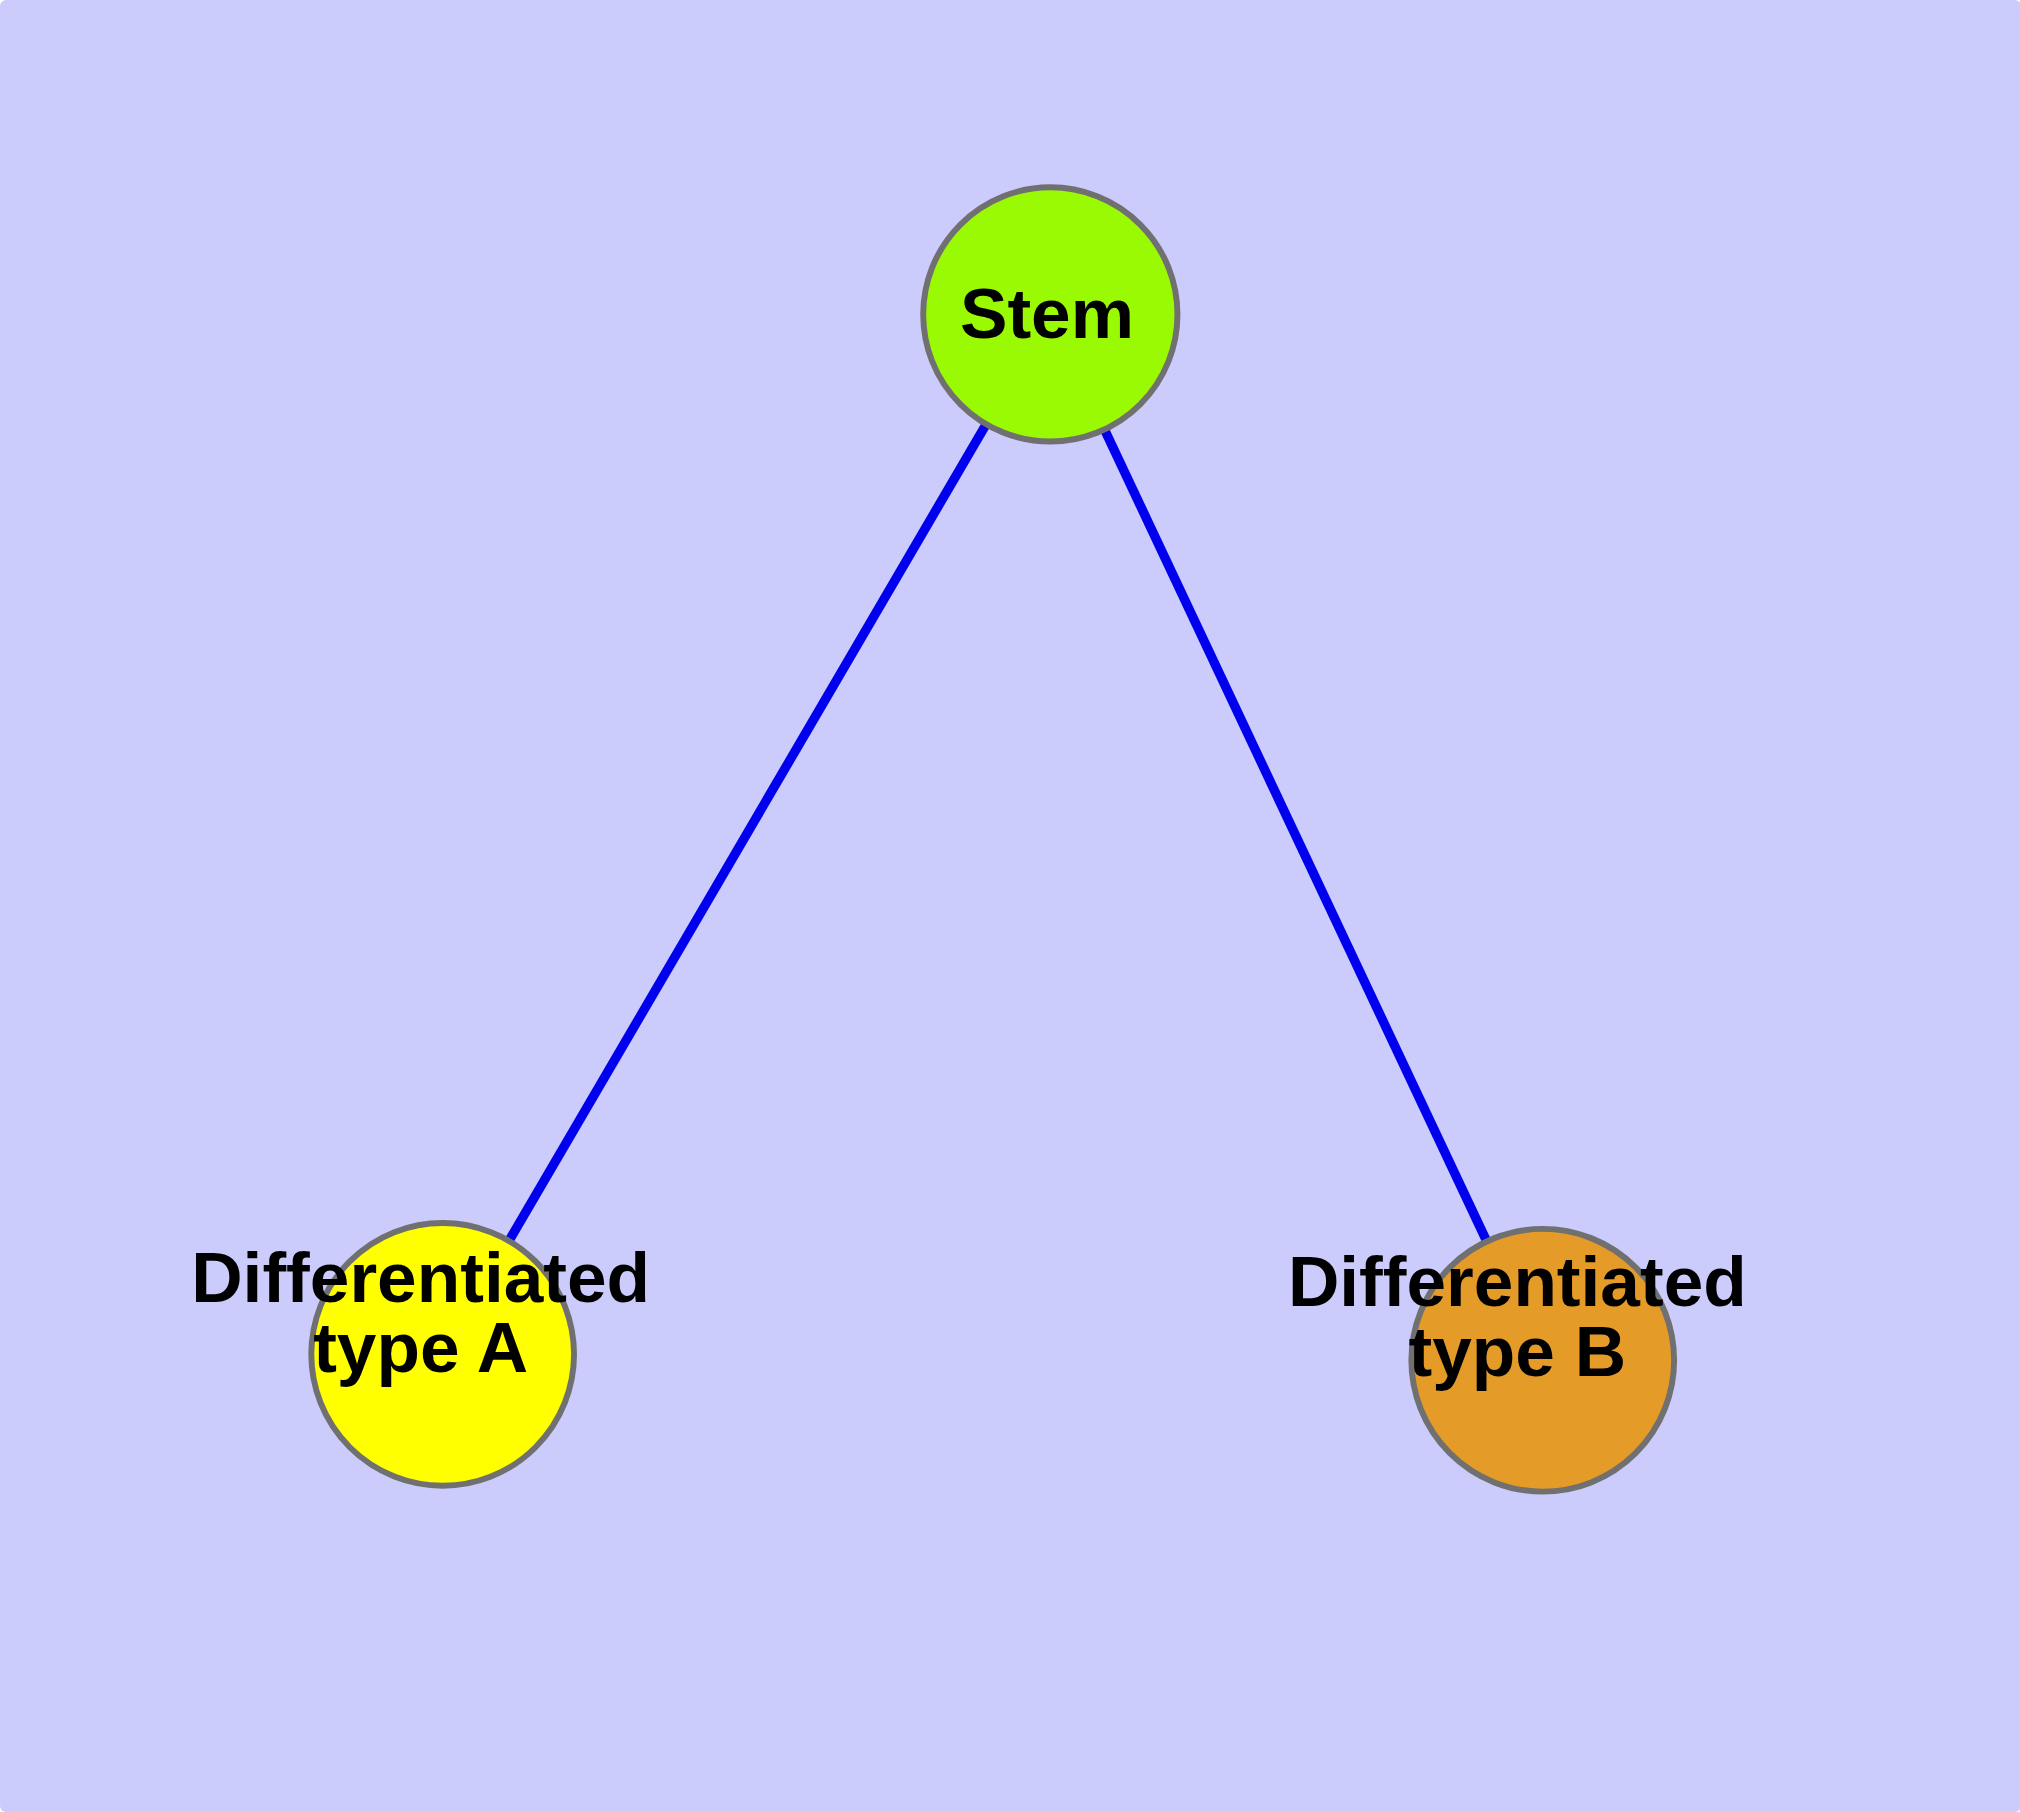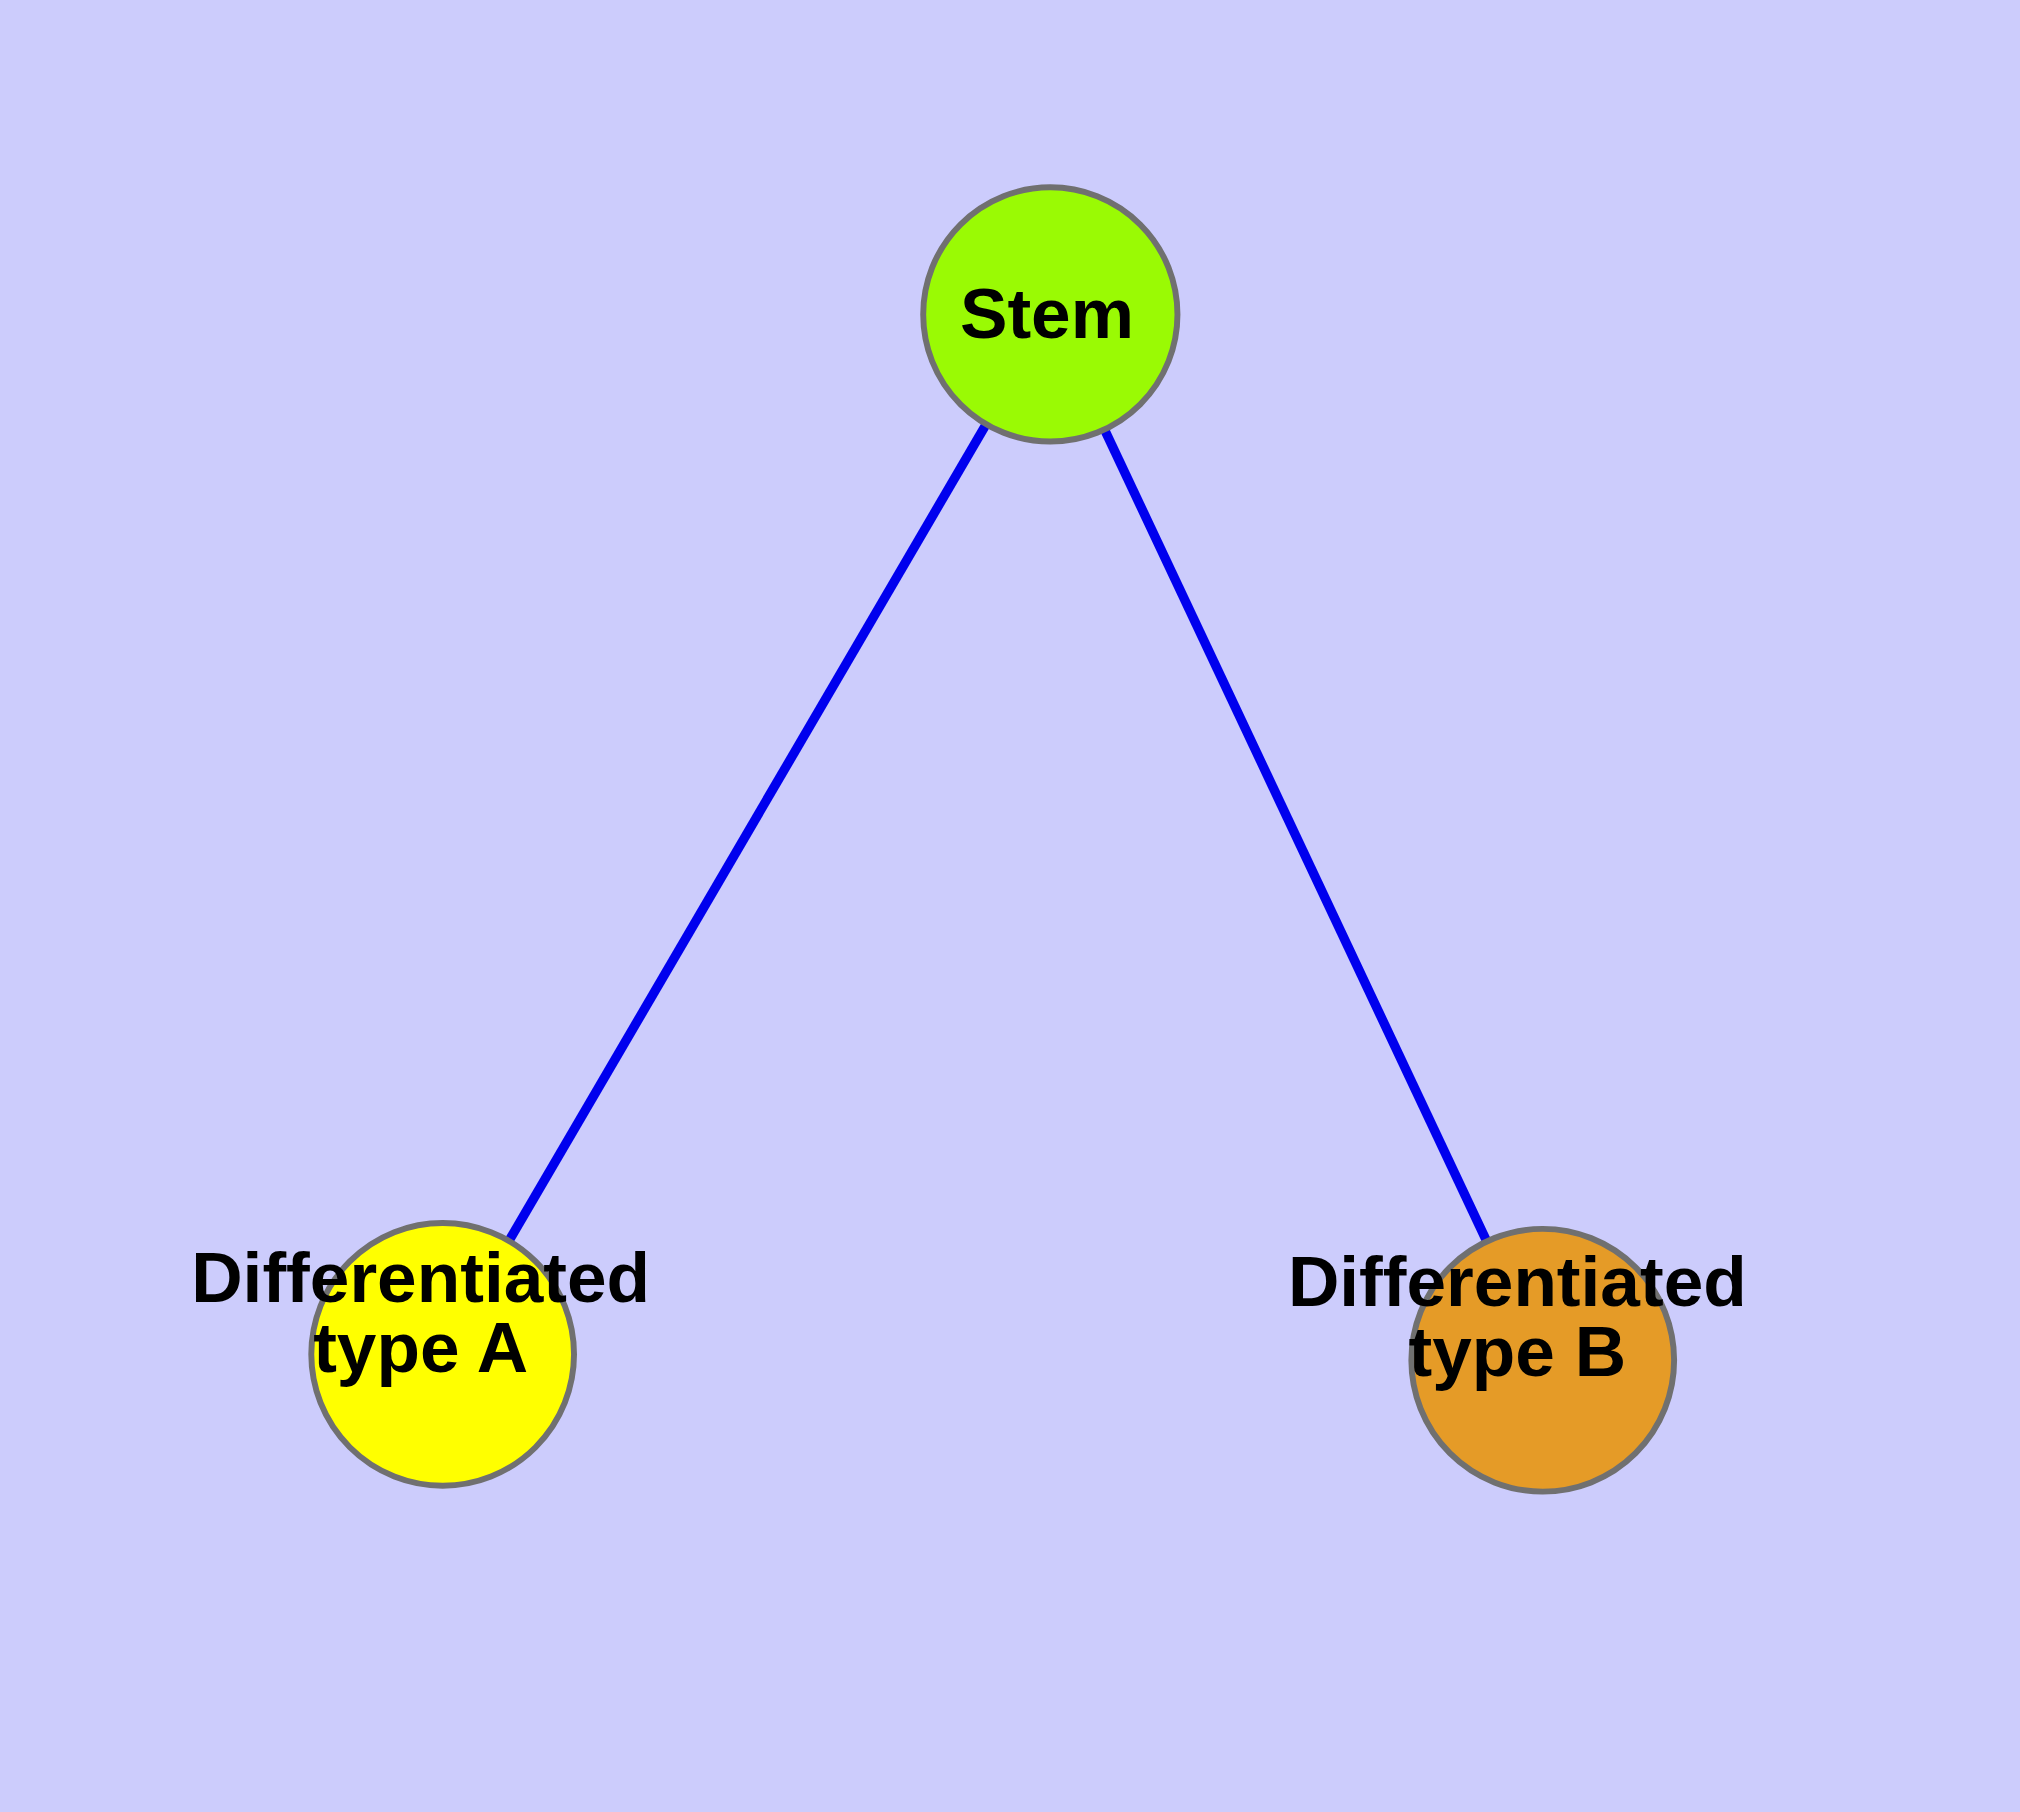--- a/index.html
+++ b/index.html
@@ -30,21 +30,21 @@
     font-weight: bold;
     fill: #000000;
     font-family: "Liberation Sans", sans-serif;
     dominant-baseline: middle;
     text-anchor: middle;
   }
 </style>
 </head>
 <body>
 
-<div id="canvas" style="width: 2021px; height: 1812px;">
+<div id="canvas" style="width: 2021px; height: 1812px; border-radius: 6px;">
 
   <div id="bg-rect" style="background: rgb(204, 204, 252);"></div>
 
   <svg id="graph-svg" viewBox="0 0 2384 2138" xmlns="http://www.w3.org/2000/svg" style="width: 2021px; height: 1812px;">
 
     <g id="edges-layer">
       <line id="edge-0" stroke-linecap="butt" x1="1239" y1="371" x2="522" y2="1598" stroke="#0000ee" stroke-width="11"></line>
       <line id="edge-1" stroke-linecap="butt" x1="1239" y1="371" x2="1820" y2="1605" stroke="#0000ee" stroke-width="11"></line>
     </g>
 

